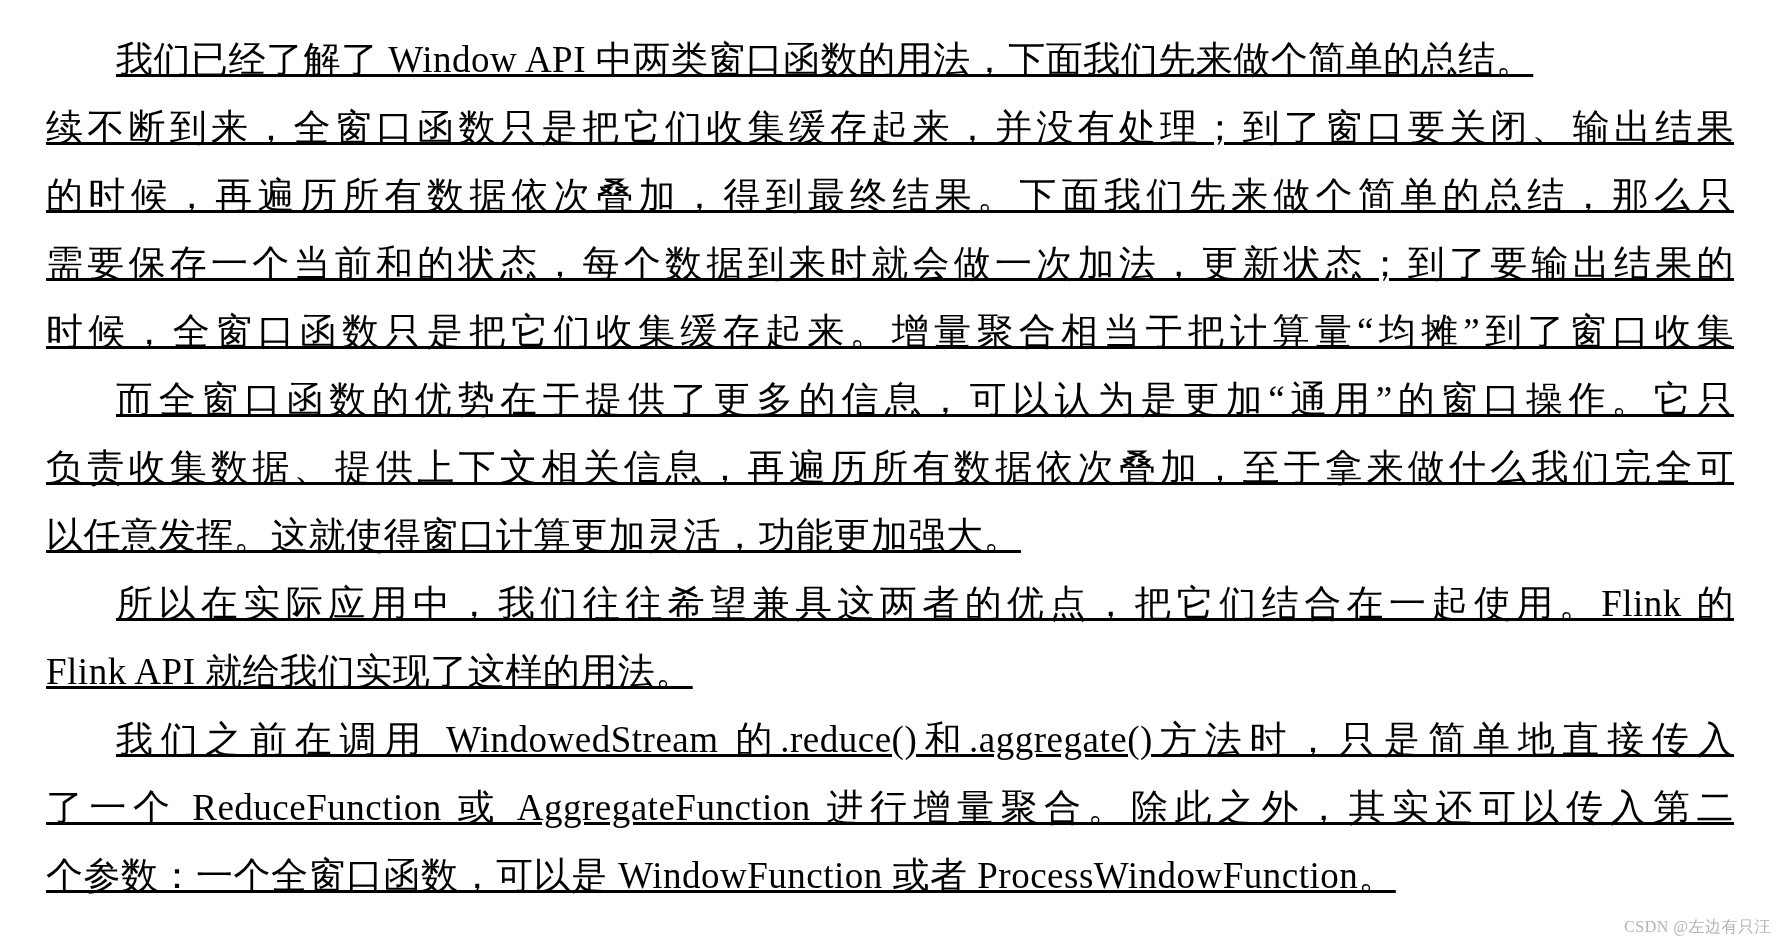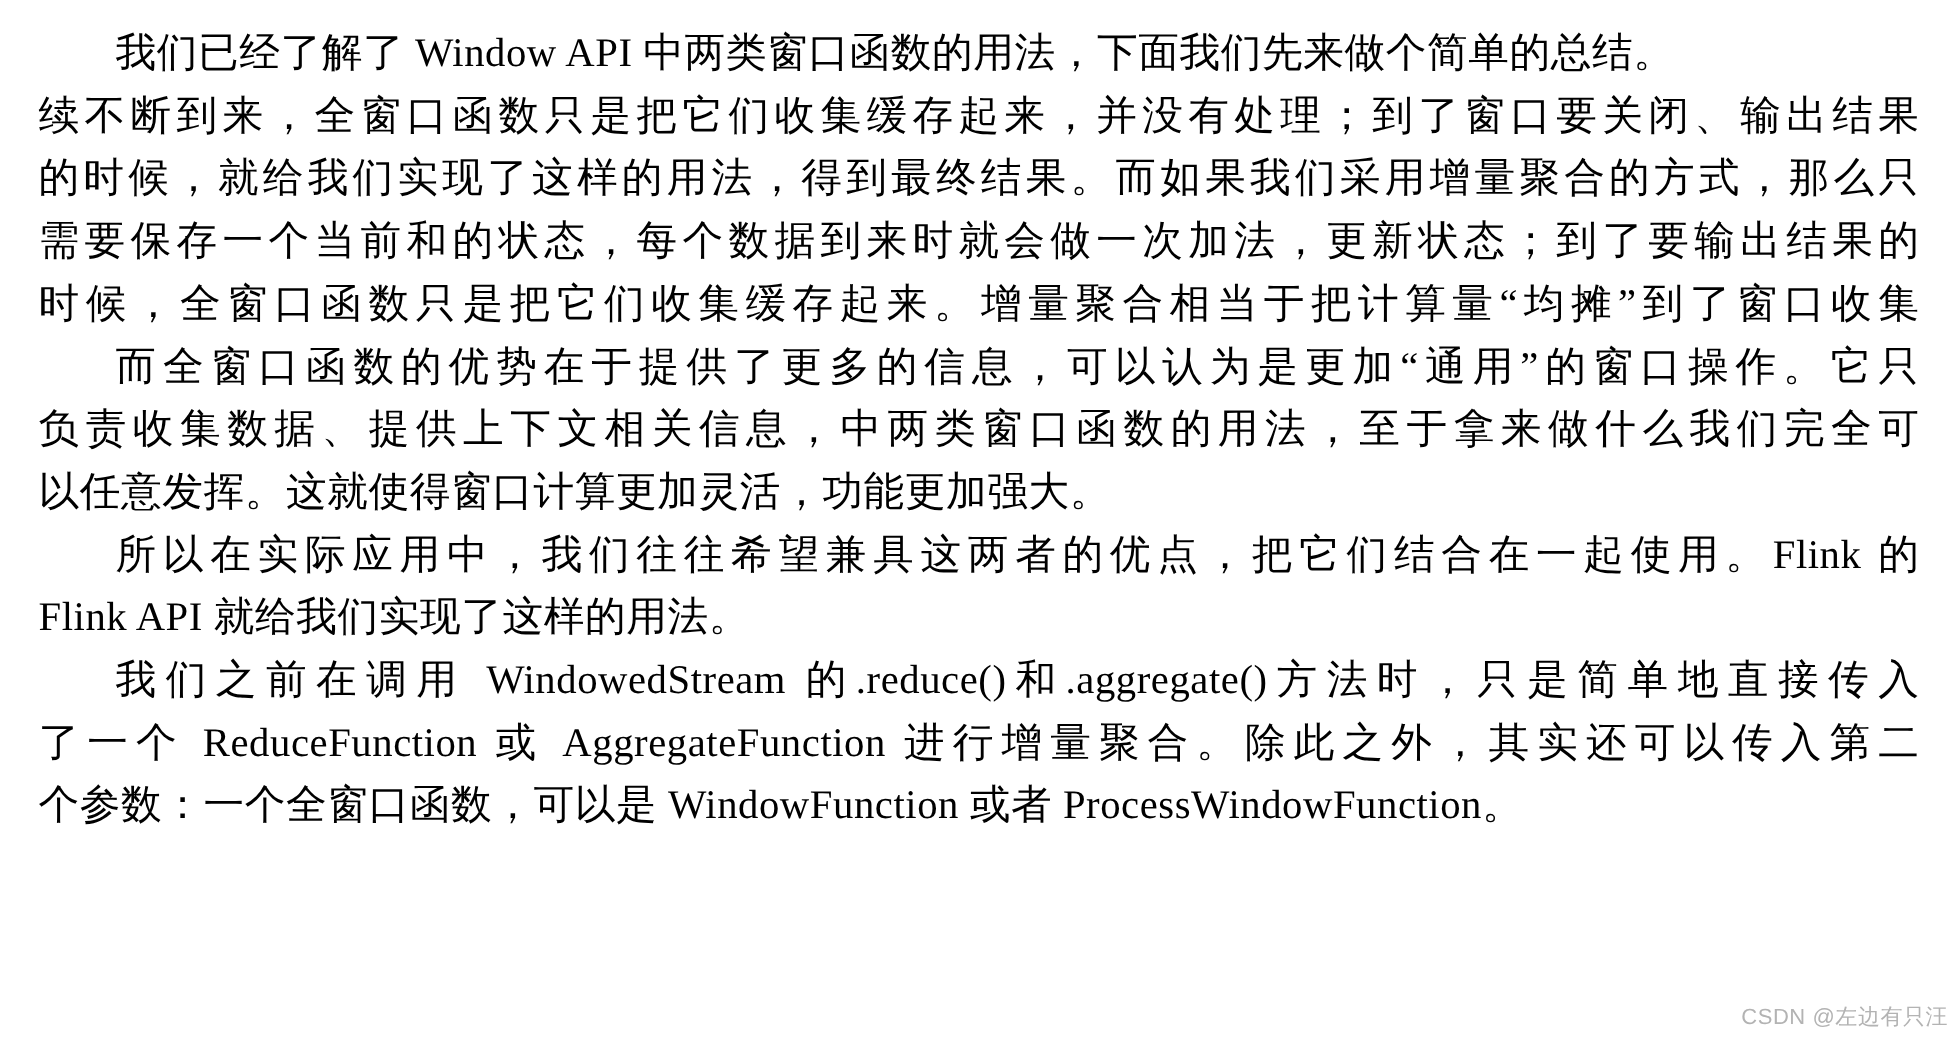--- a/index.html
+++ b/index.html
@@ -18,59 +18,60 @@
     color: #000000;
     font-family: "Liberation Serif", "DejaVu Serif", serif;
   }
   .textblock {
     position: absolute;
     left: 35px;
     top: 20px;
     width: 1710px;
   }
   .line {
-    margin: 0;
+    margin: 11px;
     padding: 0;
     font-size: 37px;
     line-height: 57px;
     height: 57px;
     text-align: left;
     letter-spacing: 0.5px;
     white-space: normal;
+    text-decoration: underline;
   }
   
   .line.fill {
     text-align: justify;
     text-align-last: justify;
   }
   
   .line.indent {
     text-indent: 70px;
   }
   .watermark {
     position: absolute;
     right: 6px;
     bottom: 8px;
-    font-family: Liberation Sans, sans-serif;
-    font-size: 20px;
+    font-family: Liberation Serif, serif;
+    font-size: 16px;
     letter-spacing: 0.5px;
   }
 </style>
 </head>
 <body>
 
 <div class="page">
   <div class="textblock">
     <p class="line indent">我们已经了解了 Window API 中两类窗口函数的用法，下面我们先来做个简单的总结。</p>
     <p class="line fill">续不断到来，全窗口函数只是把它们收集缓存起来，并没有处理；到了窗口要关闭、输出结果</p>
-    <p class="line fill">的时候，就给我们实现了这样的用法，得到最终结果。而如果我们采用增量聚合的方式，那么只</p>
+    <p class="line fill">的时候，再遍历所有数据依次叠加，得到最终结果。下面我们先来做个简单的总结，那么只</p>
     <p class="line fill">需要保存一个当前和的状态，每个数据到来时就会做一次加法，更新状态；到了要输出结果的</p>
     <p class="line fill">时候，全窗口函数只是把它们收集缓存起来。增量聚合相当于把计算量“均摊”到了窗口收集</p>
     <p class="line indent fill">而全窗口函数的优势在于提供了更多的信息，可以认为是更加“通用”的窗口操作。它只</p>
-    <p class="line fill">负责收集数据、提供上下文相关信息，中两类窗口函数的用法，至于拿来做什么我们完全可</p>
+    <p class="line fill">负责收集数据、提供上下文相关信息，再遍历所有数据依次叠加，至于拿来做什么我们完全可</p>
     <p class="line">以任意发挥。这就使得窗口计算更加灵活，功能更加强大。</p>
     <p class="line indent fill">所以在实际应用中，我们往往希望兼具这两者的优点，把它们结合在一起使用。Flink 的</p>
     <p class="line">Flink API 就给我们实现了这样的用法。</p>
     <p class="line indent fill">我们之前在调用 WindowedStream 的.reduce()和.aggregate()方法时，只是简单地直接传入</p>
     <p class="line fill">了一个 ReduceFunction 或 AggregateFunction 进行增量聚合。除此之外，其实还可以传入第二</p>
     <p class="line">个参数：一个全窗口函数，可以是 WindowFunction 或者 ProcessWindowFunction。</p>
   </div>
 
   <div class="watermark" style="color: rgb(179, 179, 179);">CSDN @左边有只汪</div>
 </div>

